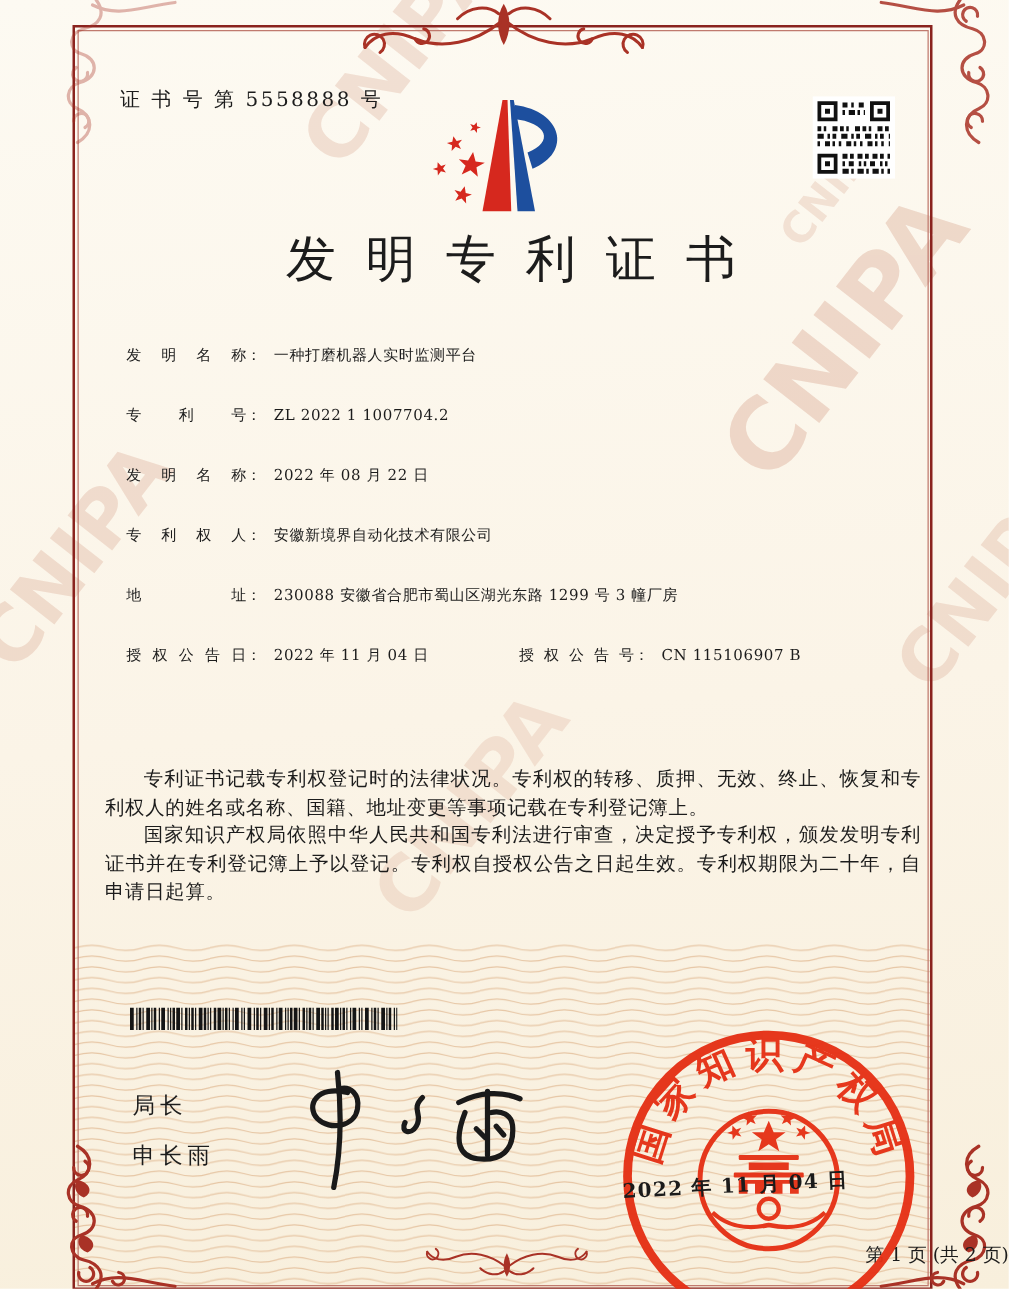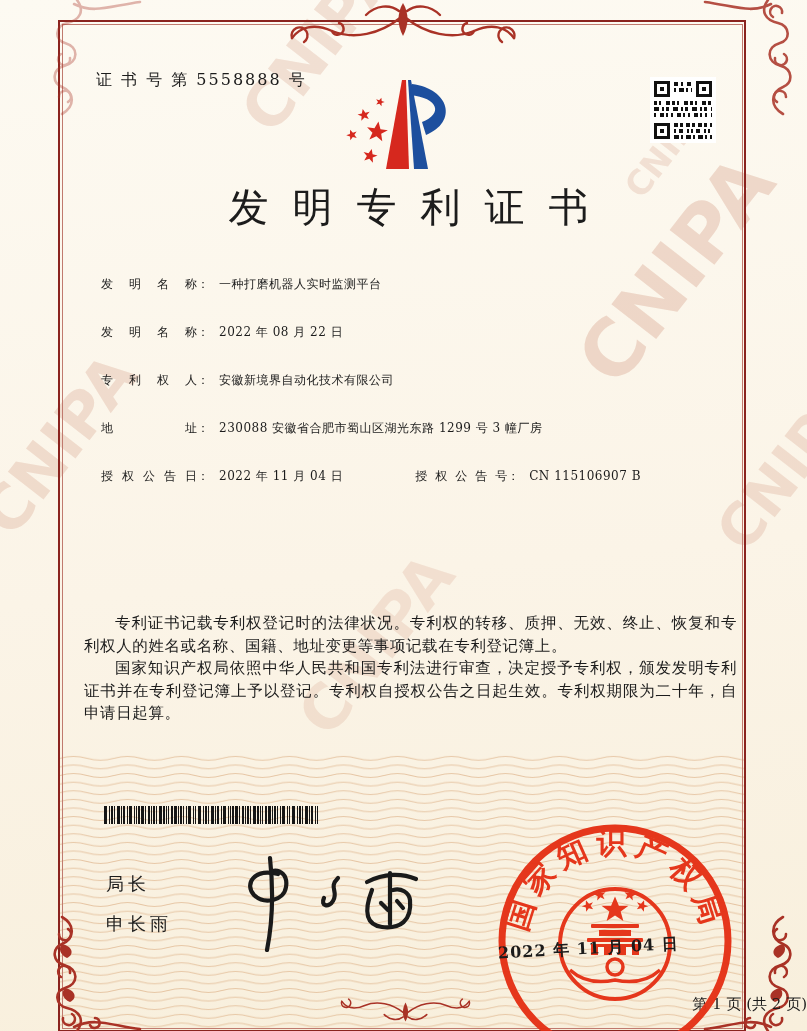--- a/index.html
+++ b/index.html
@@ -185,20 +185,23 @@
       <use href="#st" transform="translate(40,84) scale(0.72) rotate(14)"></use>
     </g>
   </svg>
 </div>
 
 <div class="title">发明专利证书</div>
 
 <div class="fields">
   <div class="frow">
     <span class="flabel">发明名称</span><span class="fcolon">：</span><span class="fvalue">一种打磨机器人实时监测平台</span>
+  </div>
+  <div class="frow">
+    <span class="flabel">专利号</span><span class="fcolon">：</span><span class="fvalue">ZL 2022 1 1007704.2</span>
   </div>
   <div class="frow">
     <span class="flabel">发明名称</span><span class="fcolon">：</span><span class="fvalue">2022 年 08 月 22 日</span>
   </div>
   <div class="frow">
     <span class="flabel">专利权人</span><span class="fcolon">：</span><span class="fvalue">安徽新境界自动化技术有限公司</span>
   </div>
   <div class="frow">
     <span class="flabel">地址</span><span class="fcolon">：</span><span class="fvalue">230088 安徽省合肥市蜀山区湖光东路 1299 号 3 幢厂房</span>
   </div>

